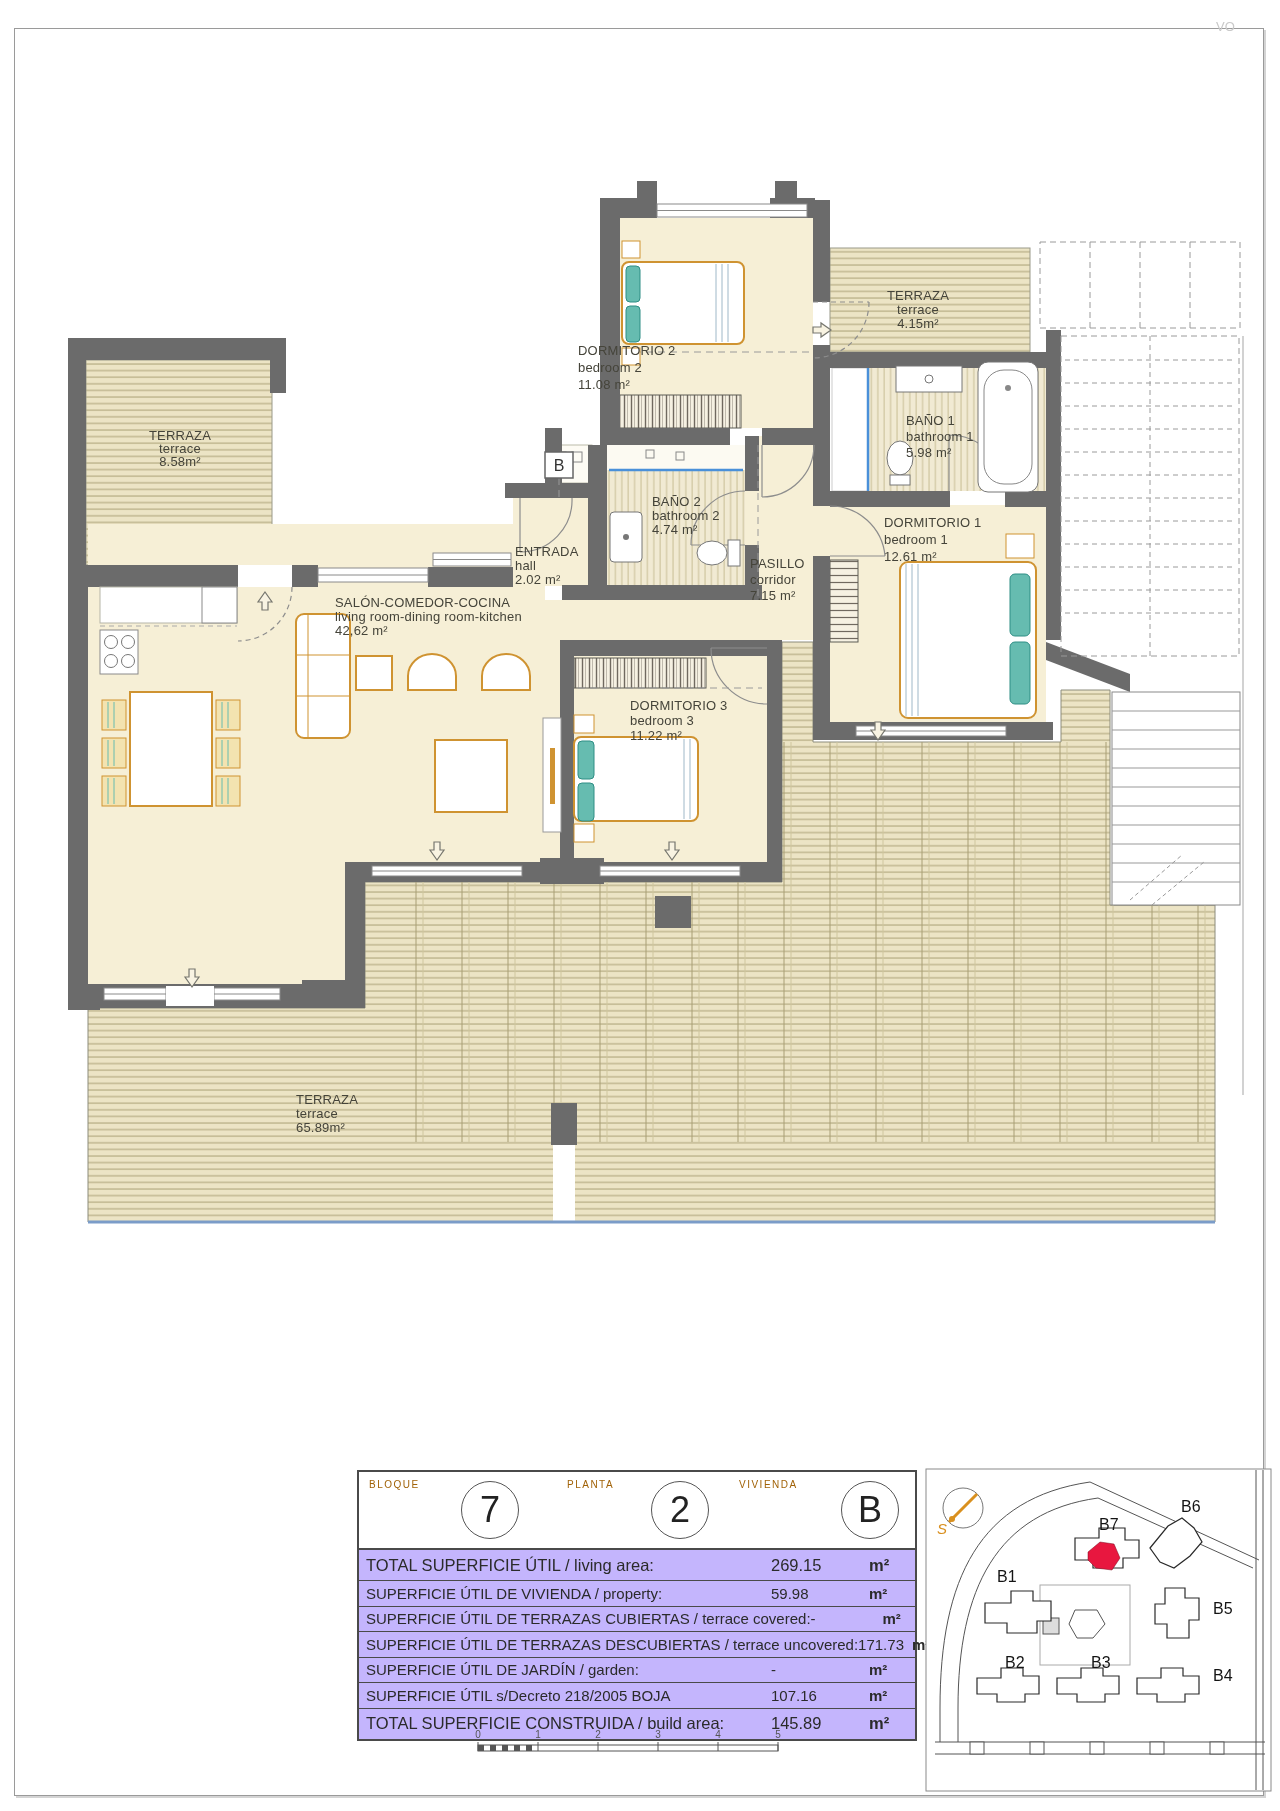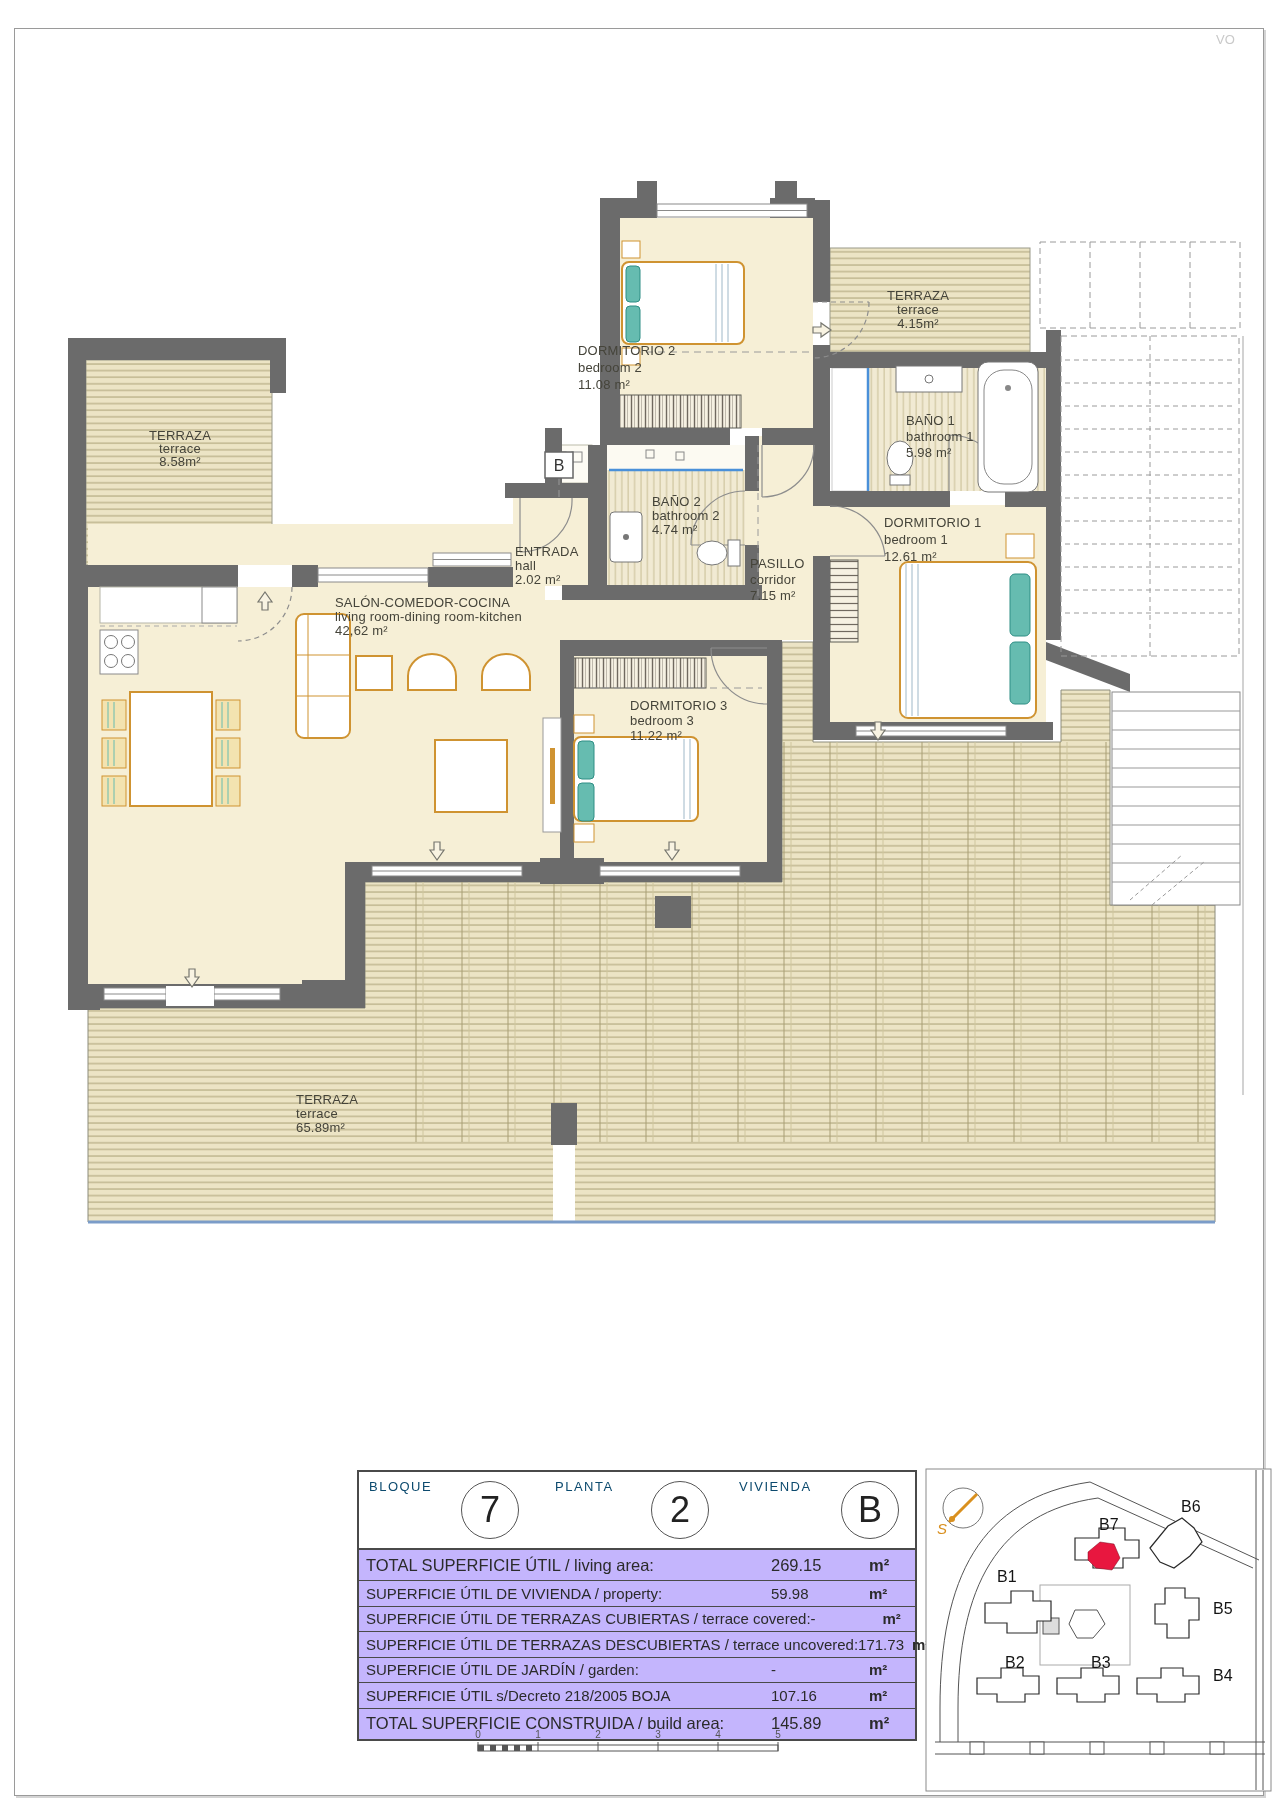--- a/index.html
+++ b/index.html
@@ -1,28 +1,28 @@
 <!DOCTYPE html>
 <html><head>
 <meta charset="utf-8">
 <style>
   html,body{margin:0;padding:0;background:#fff;}
   .page{position:relative;width:1280px;height:1811px;background:#fff;overflow:hidden;
         font-family:"Liberation Sans",sans-serif;color:#3f3e36;}
   .frame{position:absolute;left:14px;top:28px;width:1248px;height:1766px;
          border:1px solid #9a9a9a;box-shadow:2px 2px 0 #d4d4d4;}
-  .watermark{position:absolute;left:1216px;top:32px;font-size:13px;color:#c9c9c9;}
+  .watermark{position:absolute;left:1216px;top:19px;font-size:13px;color:#c9c9c9;}
   svg.plan{position:absolute;left:0;top:0;}
   .rlabel{font-size:13px;fill:#45443a;letter-spacing:.2px;}
   .summary{position:absolute;left:357px;top:1470px;width:560px;color:#2b2b2b;}
   .sum-header{position:relative;height:76px;border:2px solid #4a4a4a;background:#fff;}
-  .hlabel{position:absolute;font-size:13px;letter-spacing:1.5px;color:#0c4a6e;top:7px;}
+  .hlabel{position:absolute;font-size:10px;letter-spacing:1.5px;color:#a16207;top:7px;}
   .hcircle{position:absolute;top:9px;width:56px;height:56px;border:1.5px solid #555;border-radius:50%;
            display:flex;align-items:center;justify-content:center;font-size:36px;color:#222;background:#fff;}
-  .hl1{left:10px}.hc1{left:102px}.hl2{left:196px}.hc2{left:292px}.hl3{left:380px}.hc3{left:482px}
+  .hl1{left:10px}.hc1{left:102px}.hl2{left:208px}.hc2{left:292px}.hl3{left:380px}.hc3{left:482px}
   .sum-rows{border:2px solid #4a4a4a;border-top:none;background:#c4b5fd;}
   .srow{display:flex;align-items:center;border-top:1px solid #4a4a4a;}
   .srow:first-child{border-top:none;}
   .srow.big{height:30px;font-size:16.5px;}
   .srow.small{height:24.5px;font-size:15px;}
   .slabel{flex:1;padding-left:7px;white-space:nowrap;}
   .sval{width:90px;}
   .sunit{width:46px;padding-left:8px;font-weight:bold;}
   svg.scalebar{position:absolute;left:468px;top:1728px;}
   svg.siteplan{position:absolute;left:925px;top:1468px;}

